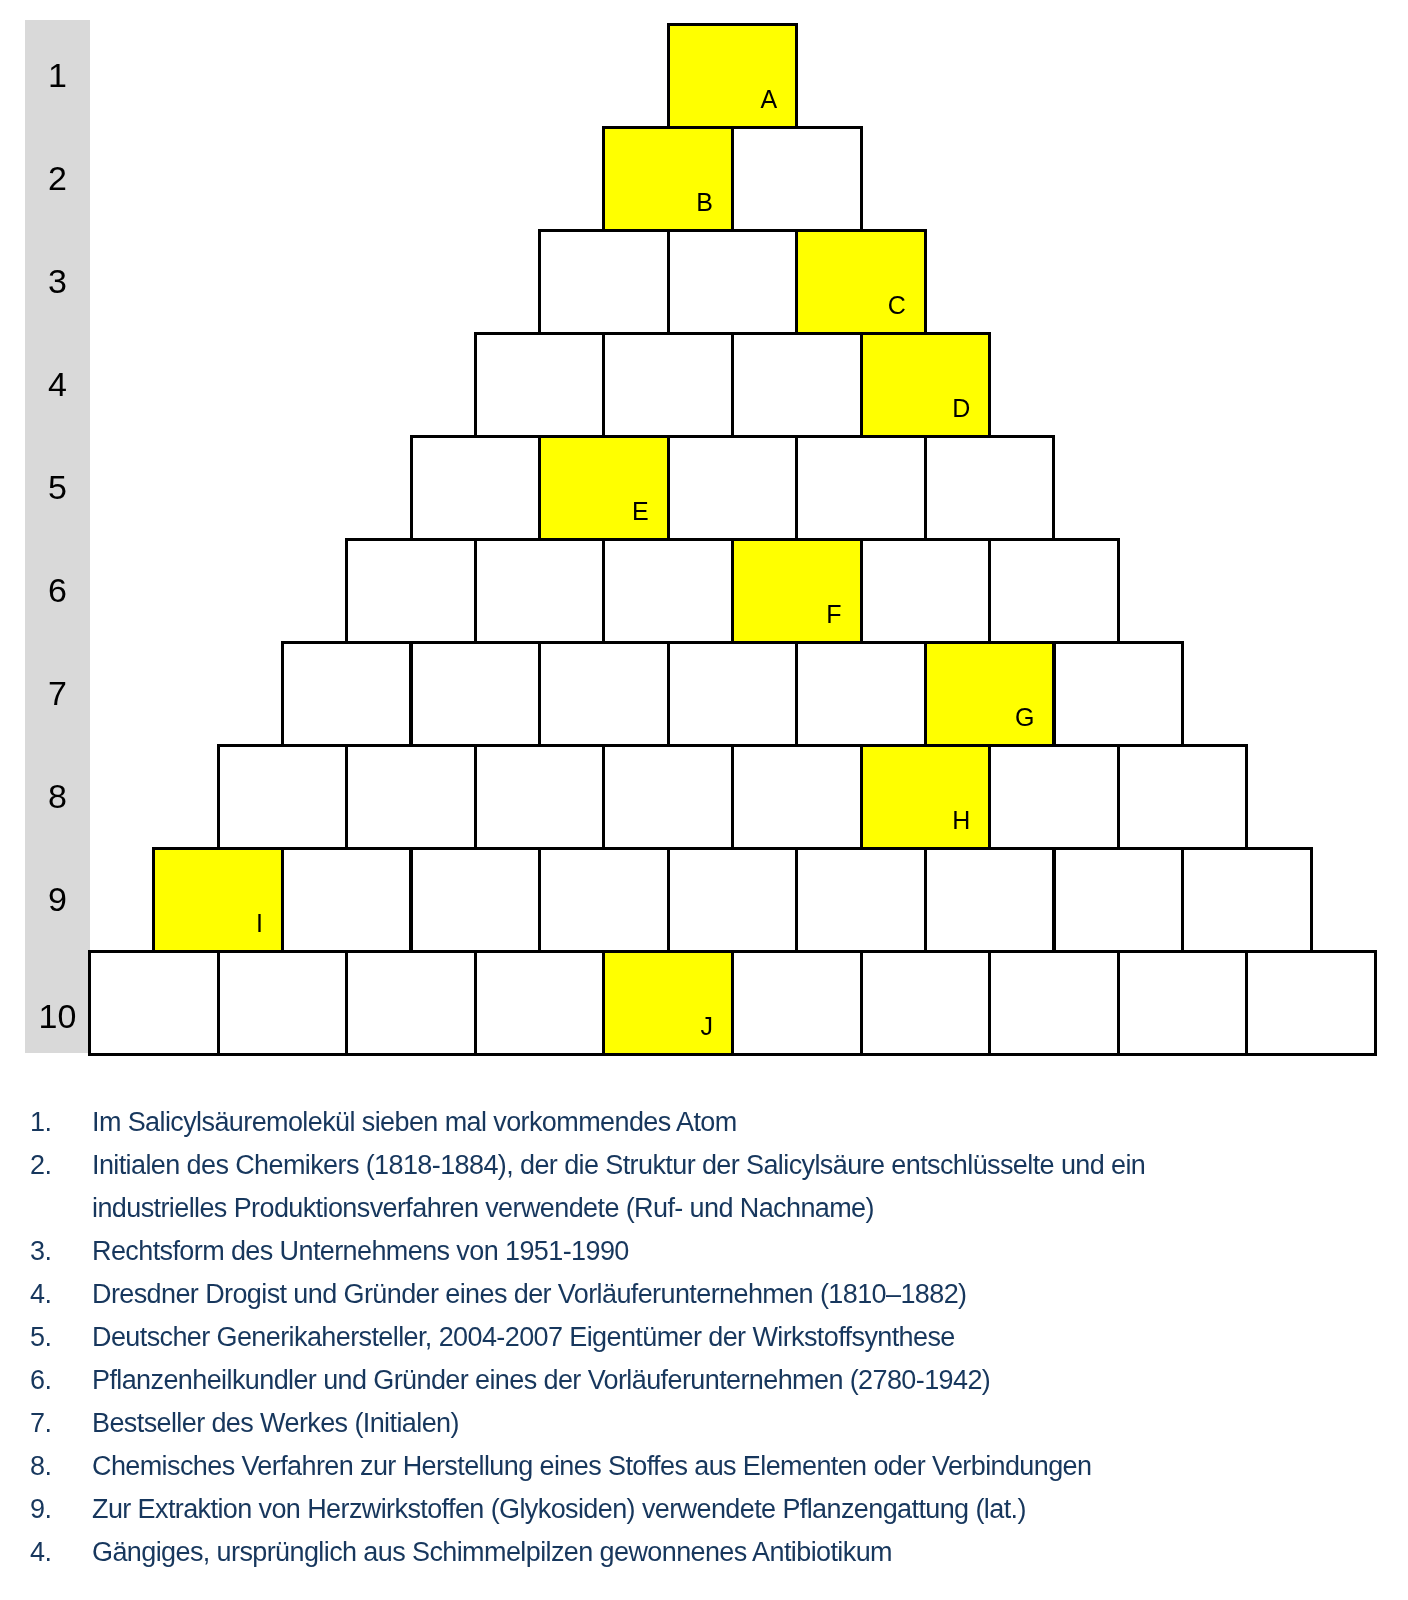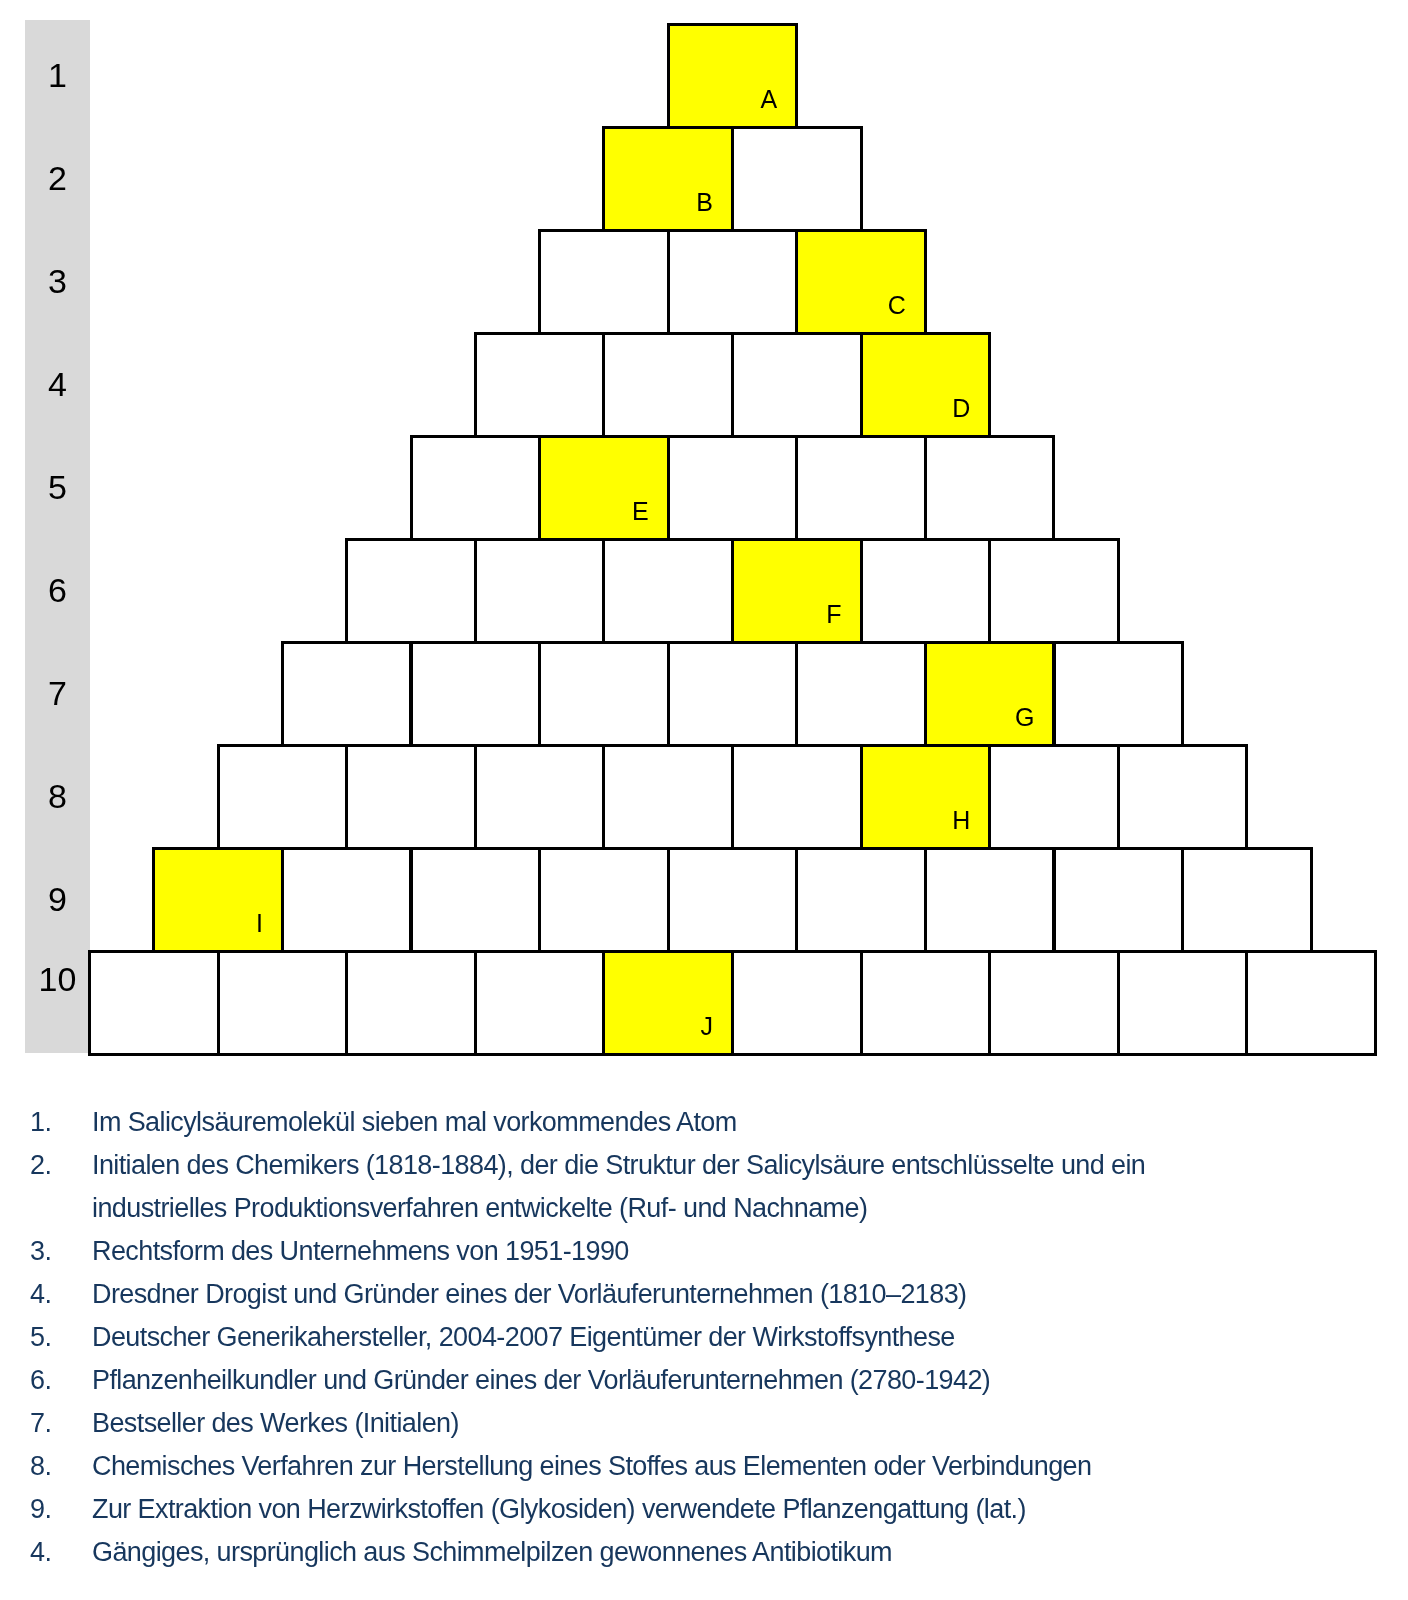--- a/index.html
+++ b/index.html
@@ -155,29 +155,29 @@
   <div id="clues">
       <div class="clue-line" style="top: 0px;">
         <span class="clue-number">1.</span>
         <span class="clue-text">Im Salicylsäuremolekül sieben mal vorkommendes Atom</span>
       </div>
       <div class="clue-line" style="top: 43px;">
         <span class="clue-number">2.</span>
         <span class="clue-text">Initialen des Chemikers (1818-1884), der die Struktur der Salicylsäure entschlüsselte und ein</span>
       </div>
       <div class="clue-line" style="top: 86px;">
-        <span class="clue-text">industrielles Produktionsverfahren entwickelte (Ruf- und Nachname)</span>
+        <span class="clue-text">industrielles Produktionsverfahren verwendete (Ruf- und Nachname)</span>
       </div>
       <div class="clue-line" style="top: 129px;">
         <span class="clue-number">3.</span>
         <span class="clue-text">Rechtsform des Unternehmens von 1951-1990</span>
       </div>
       <div class="clue-line" style="top: 172px;">
         <span class="clue-number">4.</span>
-        <span class="clue-text">Dresdner Drogist und Gründer eines der Vorläuferunternehmen (1810–2183)</span>
+        <span class="clue-text">Dresdner Drogist und Gründer eines der Vorläuferunternehmen (1810–1882)</span>
       </div>
       <div class="clue-line" style="top: 215px;">
         <span class="clue-number">5.</span>
         <span class="clue-text">Deutscher Generikahersteller, 2004-2007 Eigentümer der Wirkstoffsynthese</span>
       </div>
       <div class="clue-line" style="top: 258px;">
         <span class="clue-number">6.</span>
         <span class="clue-text">Pflanzenheilkundler und Gründer eines der Vorläuferunternehmen (2780-1942)</span>
       </div>
       <div class="clue-line" style="top: 301px;">
@@ -199,14 +199,14 @@
     </div>
 <div class="row-number" style="top: 74.5px;">1</div>
     <div class="row-number" style="top: 177.5px;">2</div>
     <div class="row-number" style="top: 280.5px;">3</div>
     <div class="row-number" style="top: 383.5px;">4</div>
     <div class="row-number" style="top: 486.5px;">5</div>
     <div class="row-number" style="top: 589.5px;">6</div>
     <div class="row-number" style="top: 692.5px;">7</div>
     <div class="row-number" style="top: 795.5px;">8</div>
     <div class="row-number" style="top: 898.5px;">9</div>
-    <div class="row-number" style="top: 979px;">10</div>
+    <div class="row-number" style="top: 1016px;">10</div>
   </div>
 
 </body></html>

